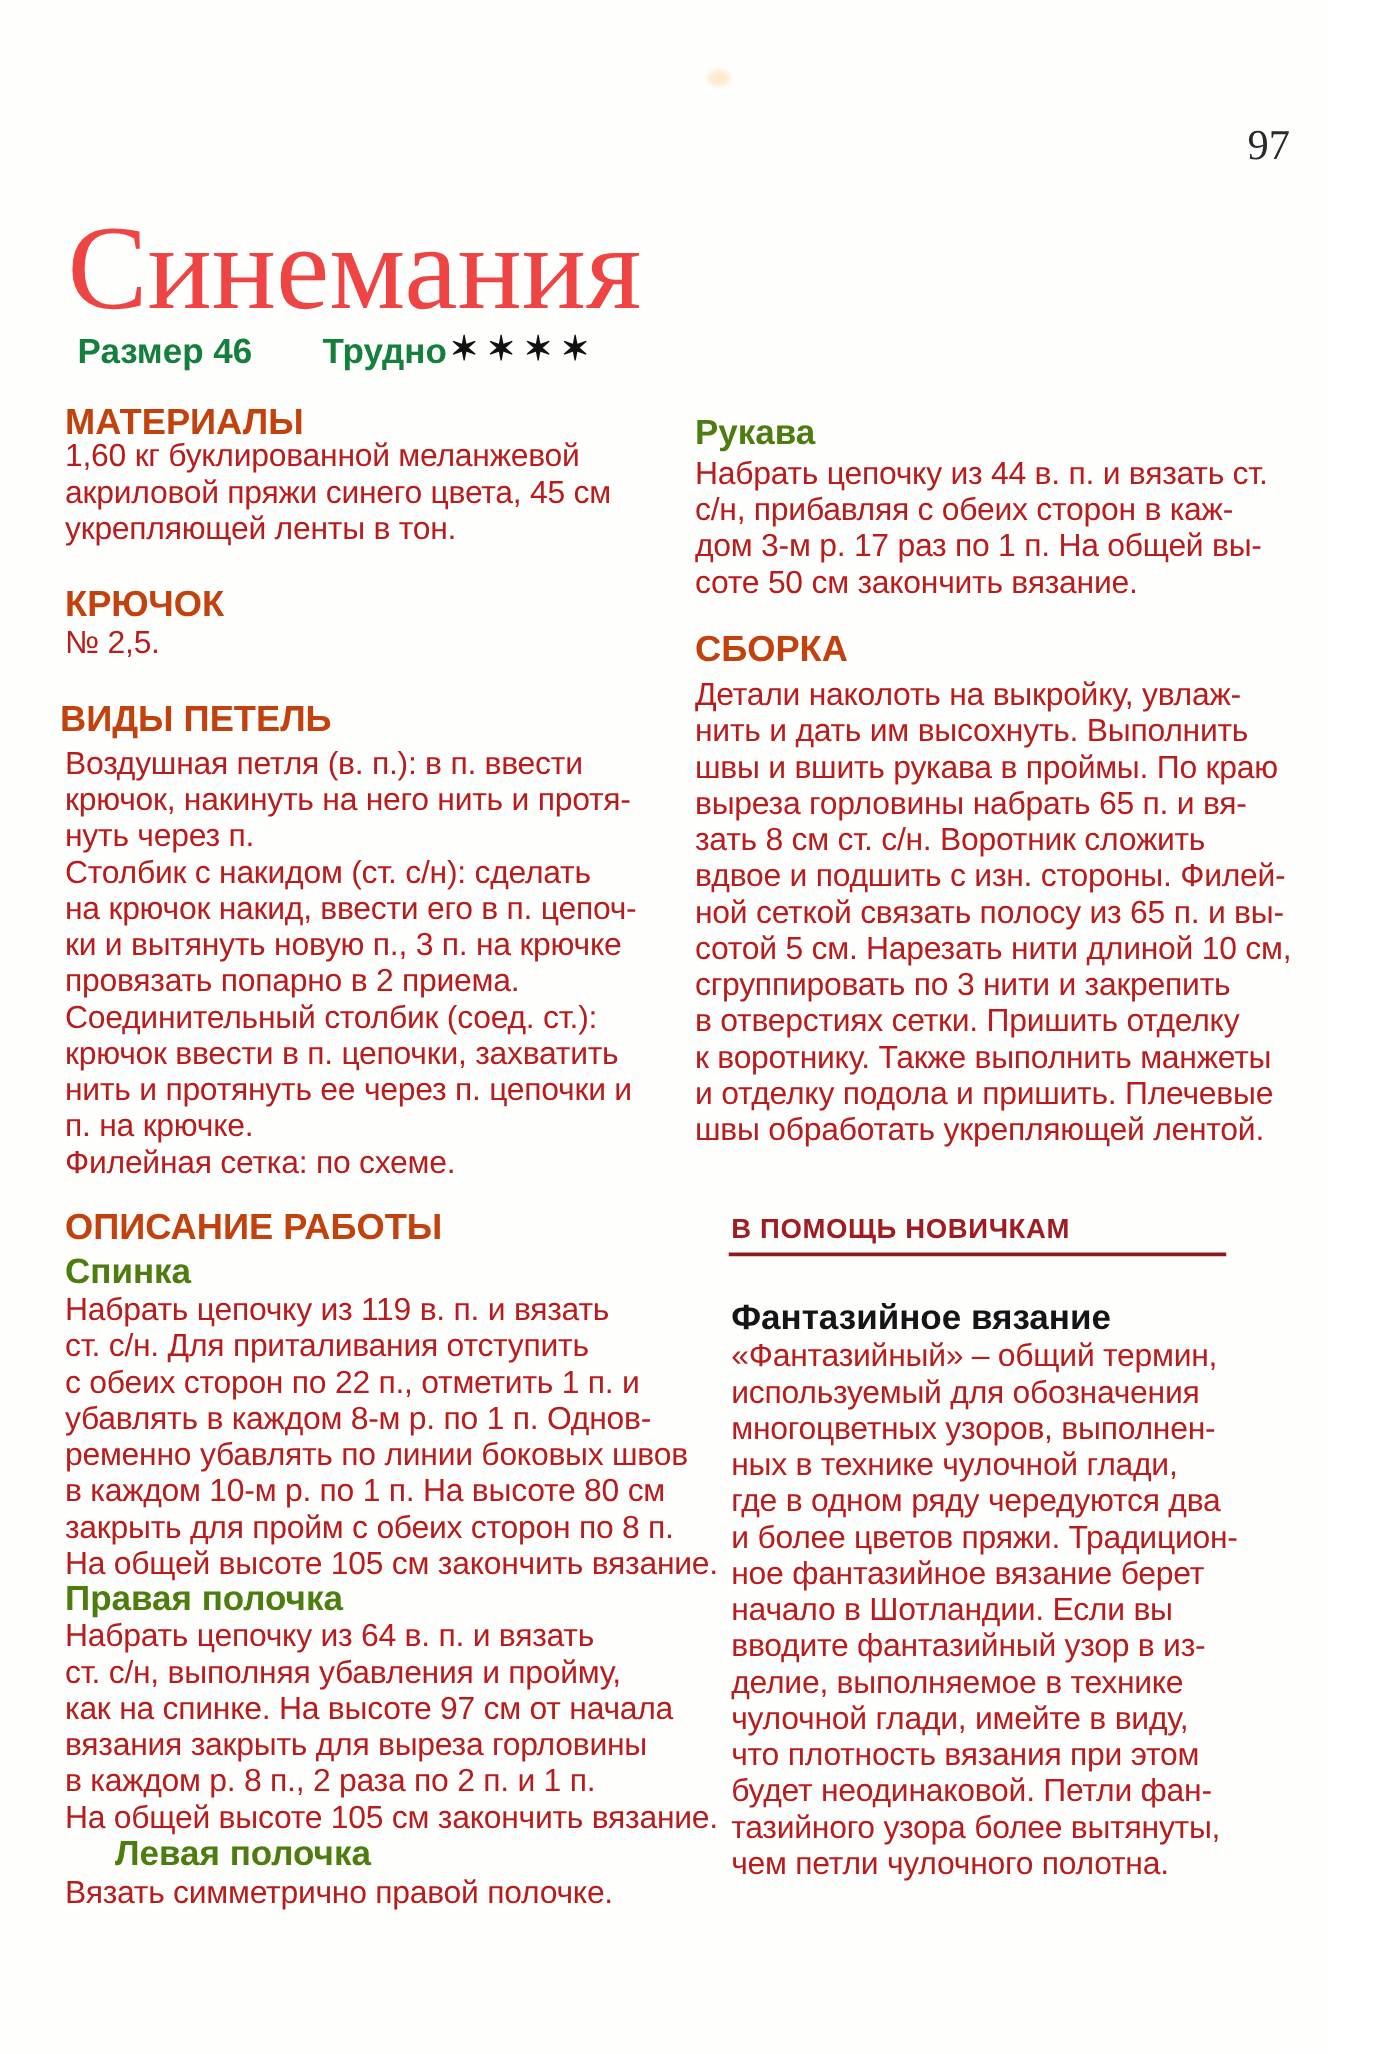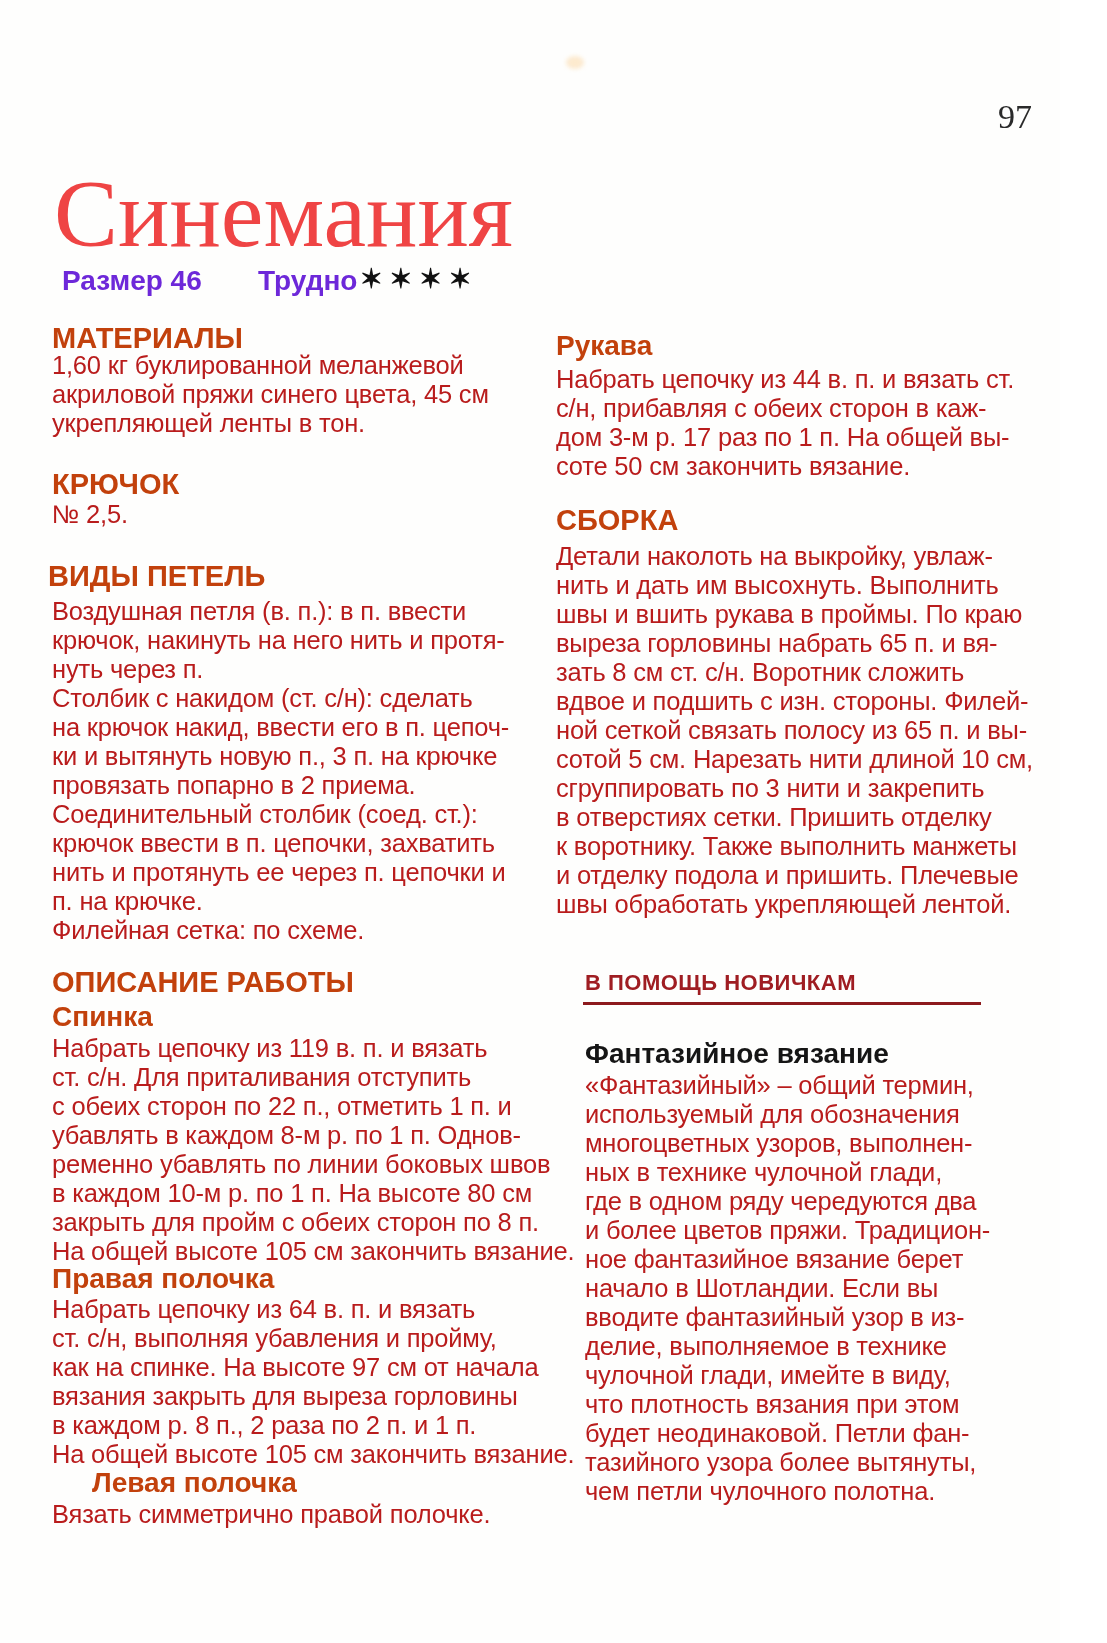--- a/index.html
+++ b/index.html
@@ -29,21 +29,21 @@
     font-weight: normal;
     color: #ef4444;
     line-height: 1;
     margin: 0;
     letter-spacing: 0px;
     white-space: nowrap;
   }
   .meta-label {
     font-size: 28px;
     font-weight: bold;
-    color: #6d28d9;
+    color: #15803d;
     line-height: 32px;
     white-space: nowrap;
   }
   .stars {
     font-size: 27px;
     font-weight: bold;
     color: #111;
     letter-spacing: 7px;
     line-height: 32px;
     white-space: nowrap;
@@ -51,21 +51,21 @@
   .h-red {
     font-size: 29px;
     font-weight: bold;
     color: #c2410c;
     line-height: 33px;
     white-space: nowrap;
   }
   .sub-red {
     font-size: 28px;
     font-weight: bold;
-    color: #c2410c;
+    color: #4d7c0f;
     line-height: 31px;
     white-space: nowrap;
   }
   .sub-black {
     font-size: 28px;
     font-weight: bold;
     color: #151515;
     line-height: 31px;
     white-space: nowrap;
   }

